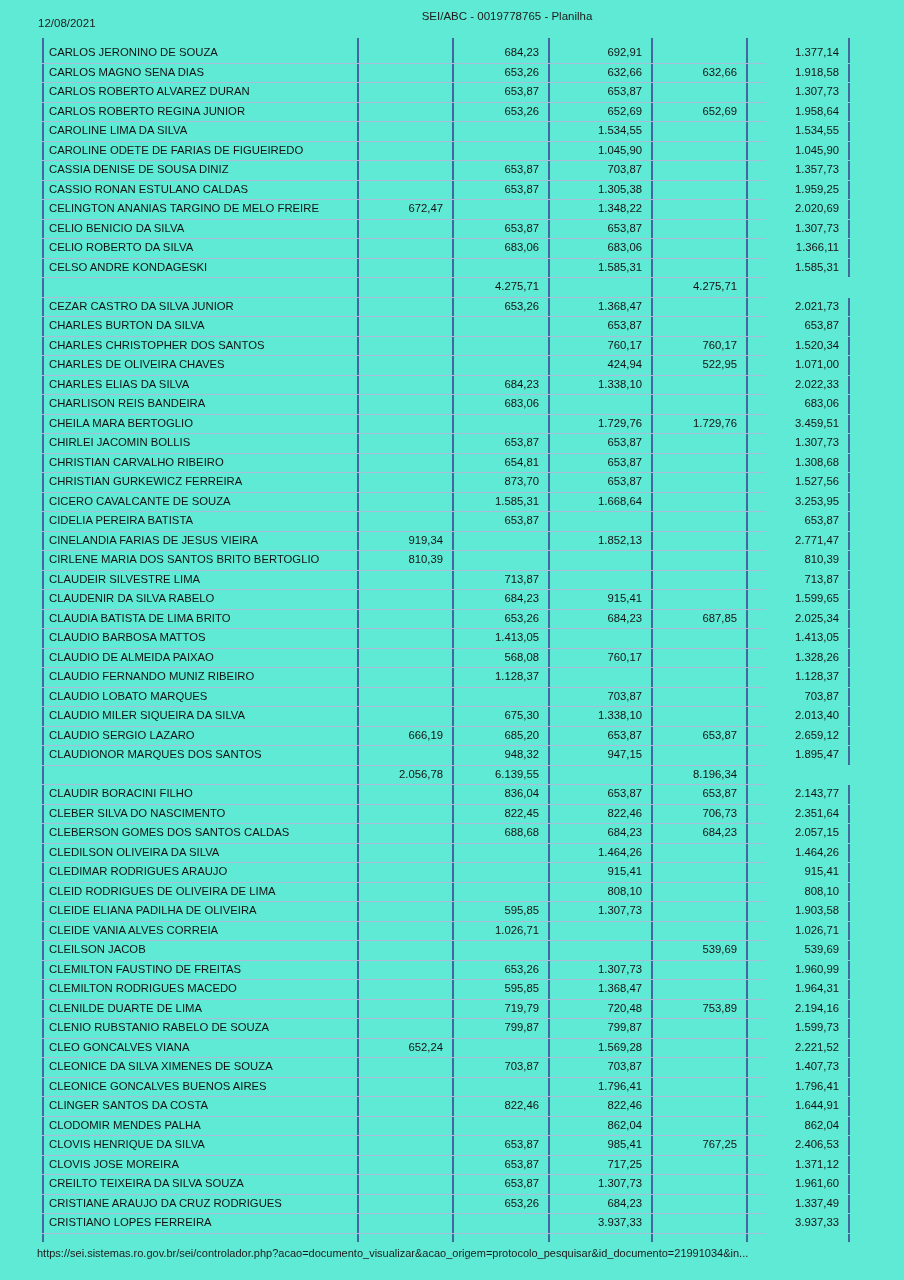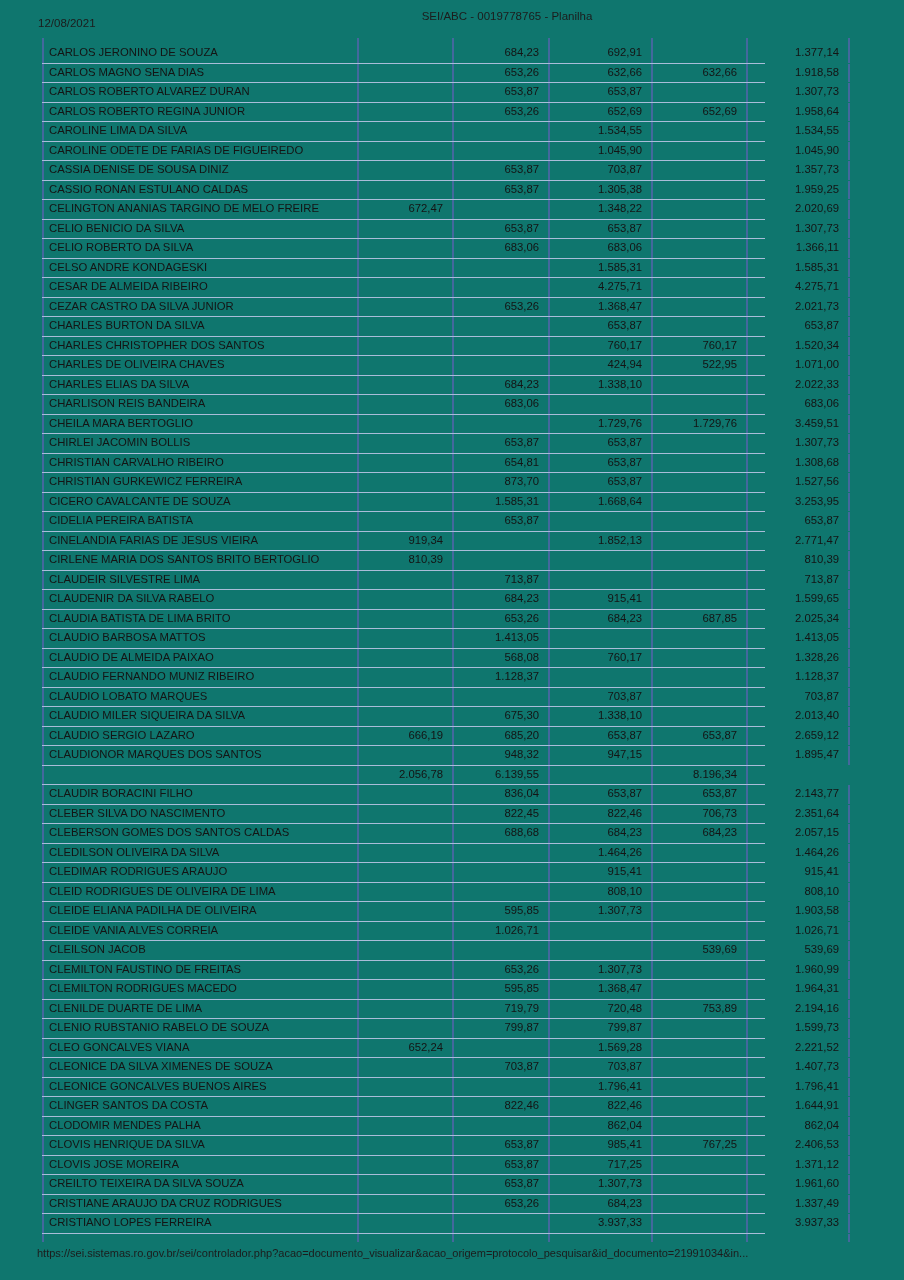--- a/index.html
+++ b/index.html
@@ -1,19 +1,19 @@
 <!DOCTYPE html>
 <html><head>
 <meta charset="utf-8">
 <style>
   html,body { margin:0; padding:0; background:#ffffff; }
   .page {
     position:relative;
     width:904px; height:1280px;
-    background:#0f766e;
+    background:#5eead4;
     font-family:"Liberation Sans","DejaVu Sans",sans-serif;
     color:#111111;
     overflow:hidden;
   }
   .header-date {
     position:absolute; left:38px; top:17px;
     font-size:11.5px; color:#1c1c1c;
   }
   .header-title {
     position:absolute; left:507px; top:10px;
@@ -159,21 +159,20 @@
       </div>
       <div class="row">
         <div class="cell name">CELSO ANDRE KONDAGESKI</div>
         <div class="cell num"></div>
         <div class="cell num"></div>
         <div class="cell num">1.585,31</div>
         <div class="cell num"></div>
         <div class="cell num">1.585,31</div>
       </div>
       <div class="row">
-        <div class="cell name">CESAR DE ALMEIDA RIBEIRO</div>
         <div class="cell num"></div>
         <div class="cell num"></div>
         <div class="cell num">4.275,71</div>
         <div class="cell num"></div>
         <div class="cell num">4.275,71</div>
       </div>
       <div class="row">
         <div class="cell name">CEZAR CASTRO DA SILVA JUNIOR</div>
         <div class="cell num"></div>
         <div class="cell num">653,26</div>

